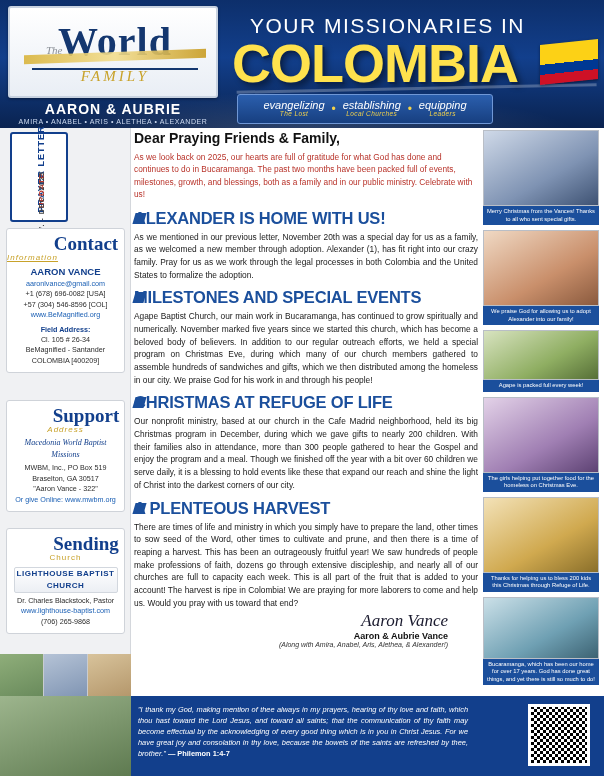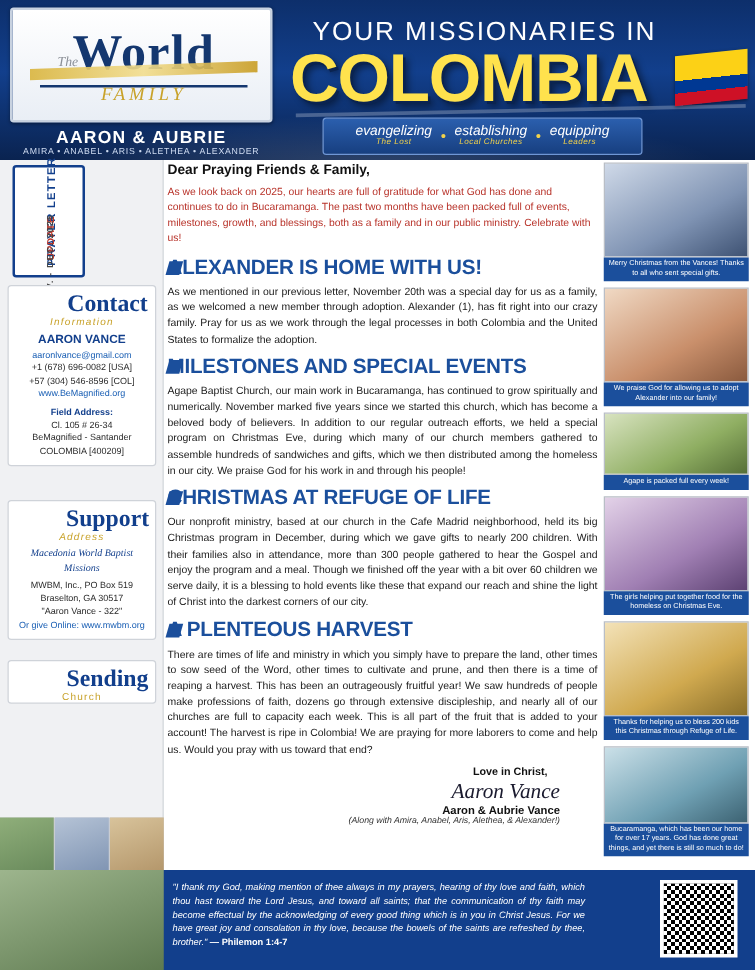--- a/index.html
+++ b/index.html
@@ -81,21 +81,21 @@
     transform:rotate(-1.2deg);
     pointer-events:none;
   }
   .flag {
     position:absolute; right:6px; top:42px; width:58px; height:40px;
     background:linear-gradient(180deg,#fcd116 0 50%, #003893 50% 75%, #ce1126 75% 100%);
     transform:skewY(-6deg);
     box-shadow:0 1px 3px rgba(0,0,0,.5);
   }
   .badge-strip {
-    position:absolute; left:258px; top:94px; width:256px; height:30px;
+    position:absolute; left:237px; top:94px; width:256px; height:30px;
     background:linear-gradient(180deg,#2b5fae,#173f80);
     border:1px solid #6f97d6; border-radius:3px;
     display:flex; align-items:center; justify-content:space-around;
     padding:0 22px;
   }
   .badge-item { text-align:center; line-height:1.05; }
   .badge-main { color:#ffffff; font-size:11px; font-style:italic; }
   .badge-sub { color:#f2d24b; font-size:6.5px; font-style:italic; letter-spacing:.4px; }
   .badge-dot { color:#f2d24b; font-size:12px; }
 
@@ -154,21 +154,21 @@
   .ph.b { background:linear-gradient(160deg,#b5c3d6,#6f86a8); }
   .ph.c { background:linear-gradient(160deg,#d8c39b,#a9895c); }
   .ph.d { background:linear-gradient(160deg,#7fa3bd,#4a6d8c); }
   .ph.e { background:linear-gradient(160deg,#c9a9a0,#8f6a63); }
   .ph.f { background:linear-gradient(160deg,#9fb98f,#6c8a62); }
 
   
   .main {
     position:absolute; left:134px; top:130px; width:344px;
   }
-  .salutation { font-size:11px; color:#111; font-weight:bold; margin-bottom:5px; }
+  .salutation { font-size:14px; color:#111; font-weight:bold; margin-bottom:5px; }
   .intro {
     font-size:8.3px; line-height:1.5; color:#b8332a; margin-bottom:8px;
   }
   h2.sec {
     font-family:"Liberation Sans", sans-serif;
     color:#1b4f9c; font-size:16.5px; font-weight:bold;
     margin:0 0 3px 0; letter-spacing:-.2px;
   }
   .sec-wrap { position:relative; padding-left:0; margin-top:7px; }
   .sec-wrap:before {
@@ -273,21 +273,21 @@
   <div class="sidebar">
 
     <div class="prayer-stamp">
       <span>PRAYER LETTER</span>
       <span class="upd">UPDATE</span>
       <span class="dt">NOV. - DEC. 2025</span>
     </div>
 
     <div class="card" style="top:100px;">
       <div class="card-title">Contact</div>
-      <div style="text-align:center;font-size:8px;font-style:italic;color:#c8a22a;letter-spacing:1px;margin-top:-2px;">Information</div>
+      <div style="text-align:left;font-size:8px;font-style:italic;color:#c8a22a;letter-spacing:1px;margin-top:-2px;text-decoration:underline;">Information</div>
       <div class="card-body">
         <div class="blue-name">AARON VANCE</div>
         <div class="lnk">aaronlvance@gmail.com</div>
         <div>+1 (678) 696-0082  [USA]</div>
         <div>+57 (304) 546-8596  [COL]</div>
         <div class="lnk">www.BeMagnified.org</div>
         <div style="height:4px"></div>
         <div><b>Field Address:</b></div>
         <div>Cl. 105 # 26-34</div>
         <div>BeMagnified - Santander</div>
@@ -304,20 +304,27 @@
         <div>MWBM, Inc., PO Box 519</div>
         <div>Braselton, GA 30517</div>
         <div>"Aaron Vance - 322"</div>
         <div class="lnk">Or give Online: www.mwbm.org</div>
       </div>
     </div>
 
     <div class="card" style="top:400px;">
       <div class="card-title">Sending</div>
       <div style="text-align:center;font-size:8px;color:#c8a22a;letter-spacing:1px;margin-top:-2px;">Church</div>
+      <div class="card-body">
+        <div class="sending-logo">LIGHTHOUSE BAPTIST CHURCH</div>
+        <div style="height:3px"></div>
+        <div>Dr. Charles Blackstock, Pastor</div>
+        <div class="lnk">www.lighthouse-baptist.com</div>
+        <div>(706) 265-9868</div>
+      </div>
     </div>
 
     <div class="photo-grid">
       <div class="ph"></div>
       <div class="ph b"></div>
       <div class="ph c"></div>
       <div class="ph d"></div>
       <div class="ph e"></div>
       <div class="ph f"></div>
     </div>
@@ -340,21 +347,20 @@
     <div class="sec-wrap">
       <h2 class="sec">CHRISTMAS AT REFUGE OF LIFE</h2>
     </div>
     <p class="body">Our nonprofit ministry, based at our church in the Cafe Madrid neighborhood, held its big Christmas program in December, during which we gave gifts to nearly 200 children. With their families also in attendance, more than 300 people gathered to hear the Gospel and enjoy the program and a meal. Though we finished off the year with a bit over 60 children we serve daily, it is a blessing to hold events like these that expand our reach and shine the light of Christ into the darkest corners of our city.</p>
 
     <div class="sec-wrap">
       <h2 class="sec">A PLENTEOUS HARVEST</h2>
     </div>
     <p class="body">There are times of life and ministry in which you simply have to prepare the land, other times to sow seed of the Word, other times to cultivate and prune, and then there is a time of reaping a harvest. This has been an outrageously fruitful year! We saw hundreds of people make professions of faith, dozens go through extensive discipleship, and nearly all of our churches are full to capacity each week. This is all part of the fruit that is added to your account! The harvest is ripe in Colombia! We are praying for more laborers to come and help us. Would you pray with us toward that end?</p>
 
-    <div class="closing">Love in Christ,</div>
     <div class="signature">Aaron Vance</div>
     <div class="sign-name">Aaron &amp; Aubrie Vance</div>
     <div class="sign-sub">(Along with Amira, Anabel, Aris, Alethea, &amp; Alexander!)</div>
   </div>
 
   <div class="rail">
     <div class="rphoto">
       <div class="rimg g1"></div>
       <div class="rcap">Merry Christmas from the Vances! Thanks to all who sent special gifts.</div>
     </div>

